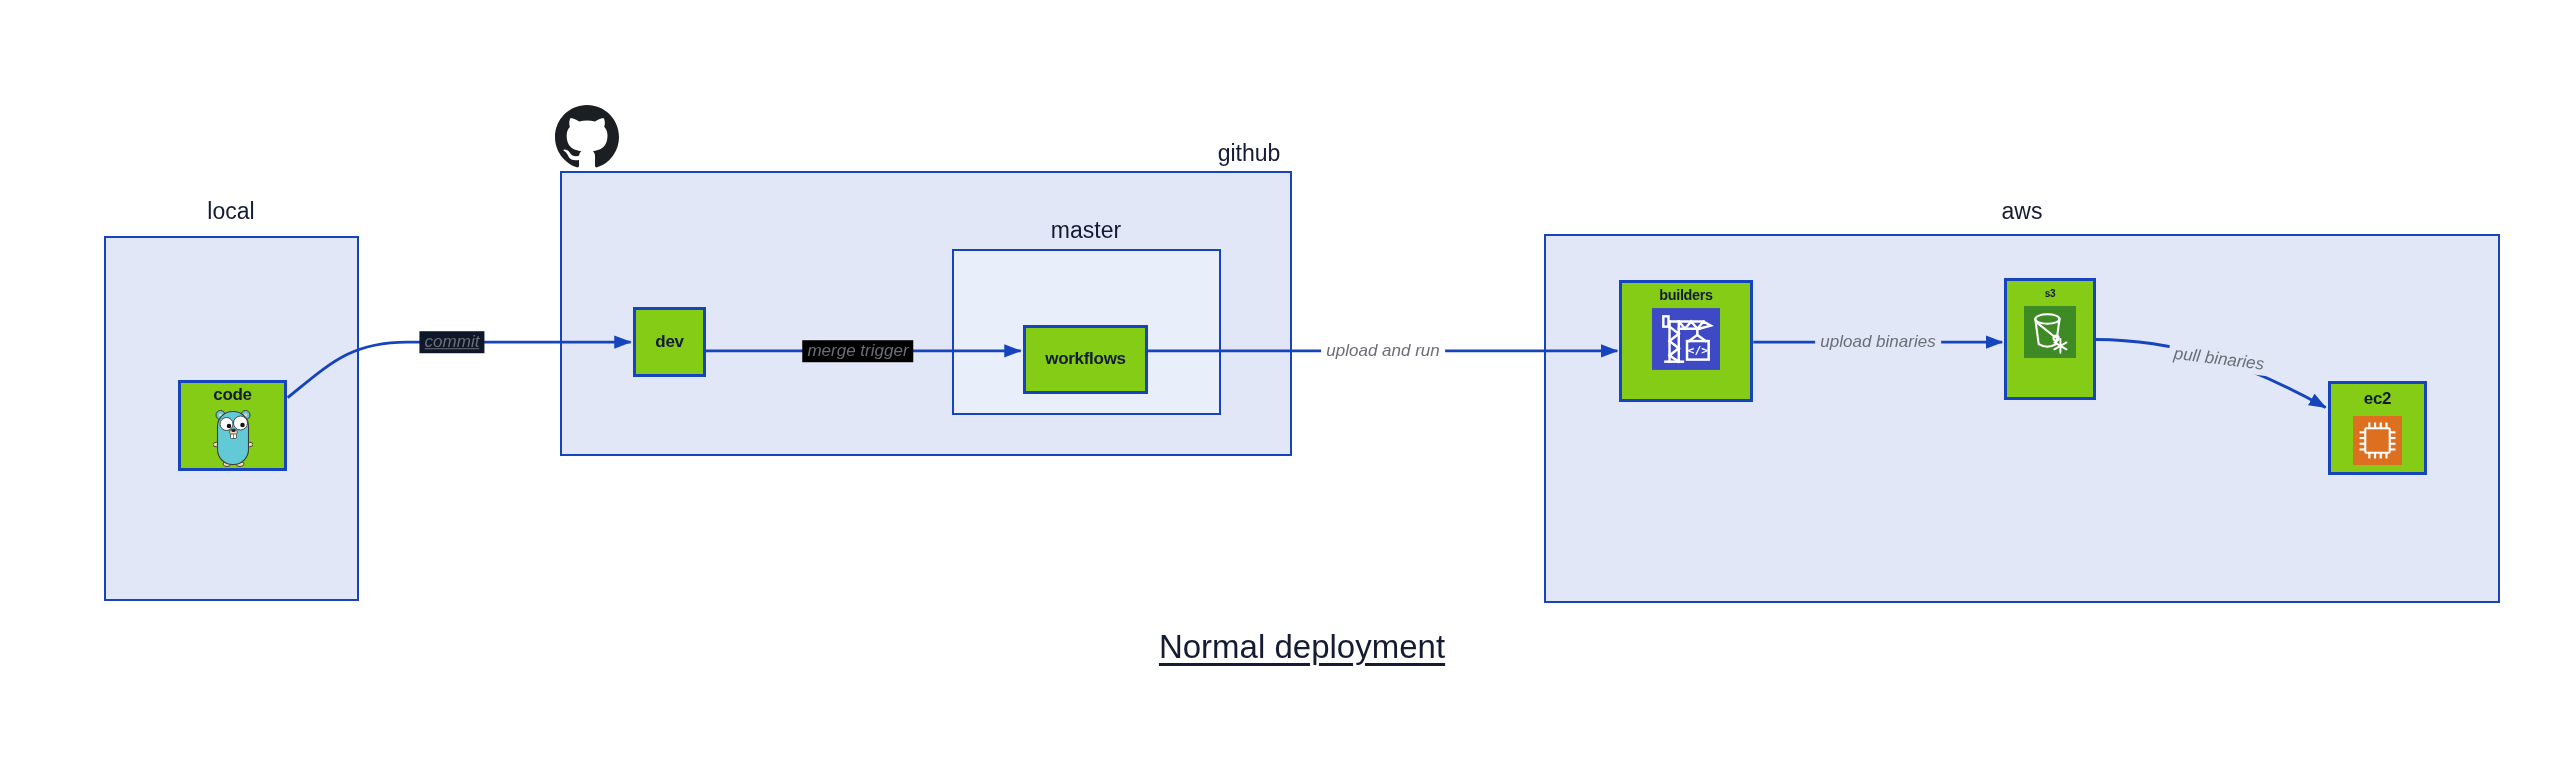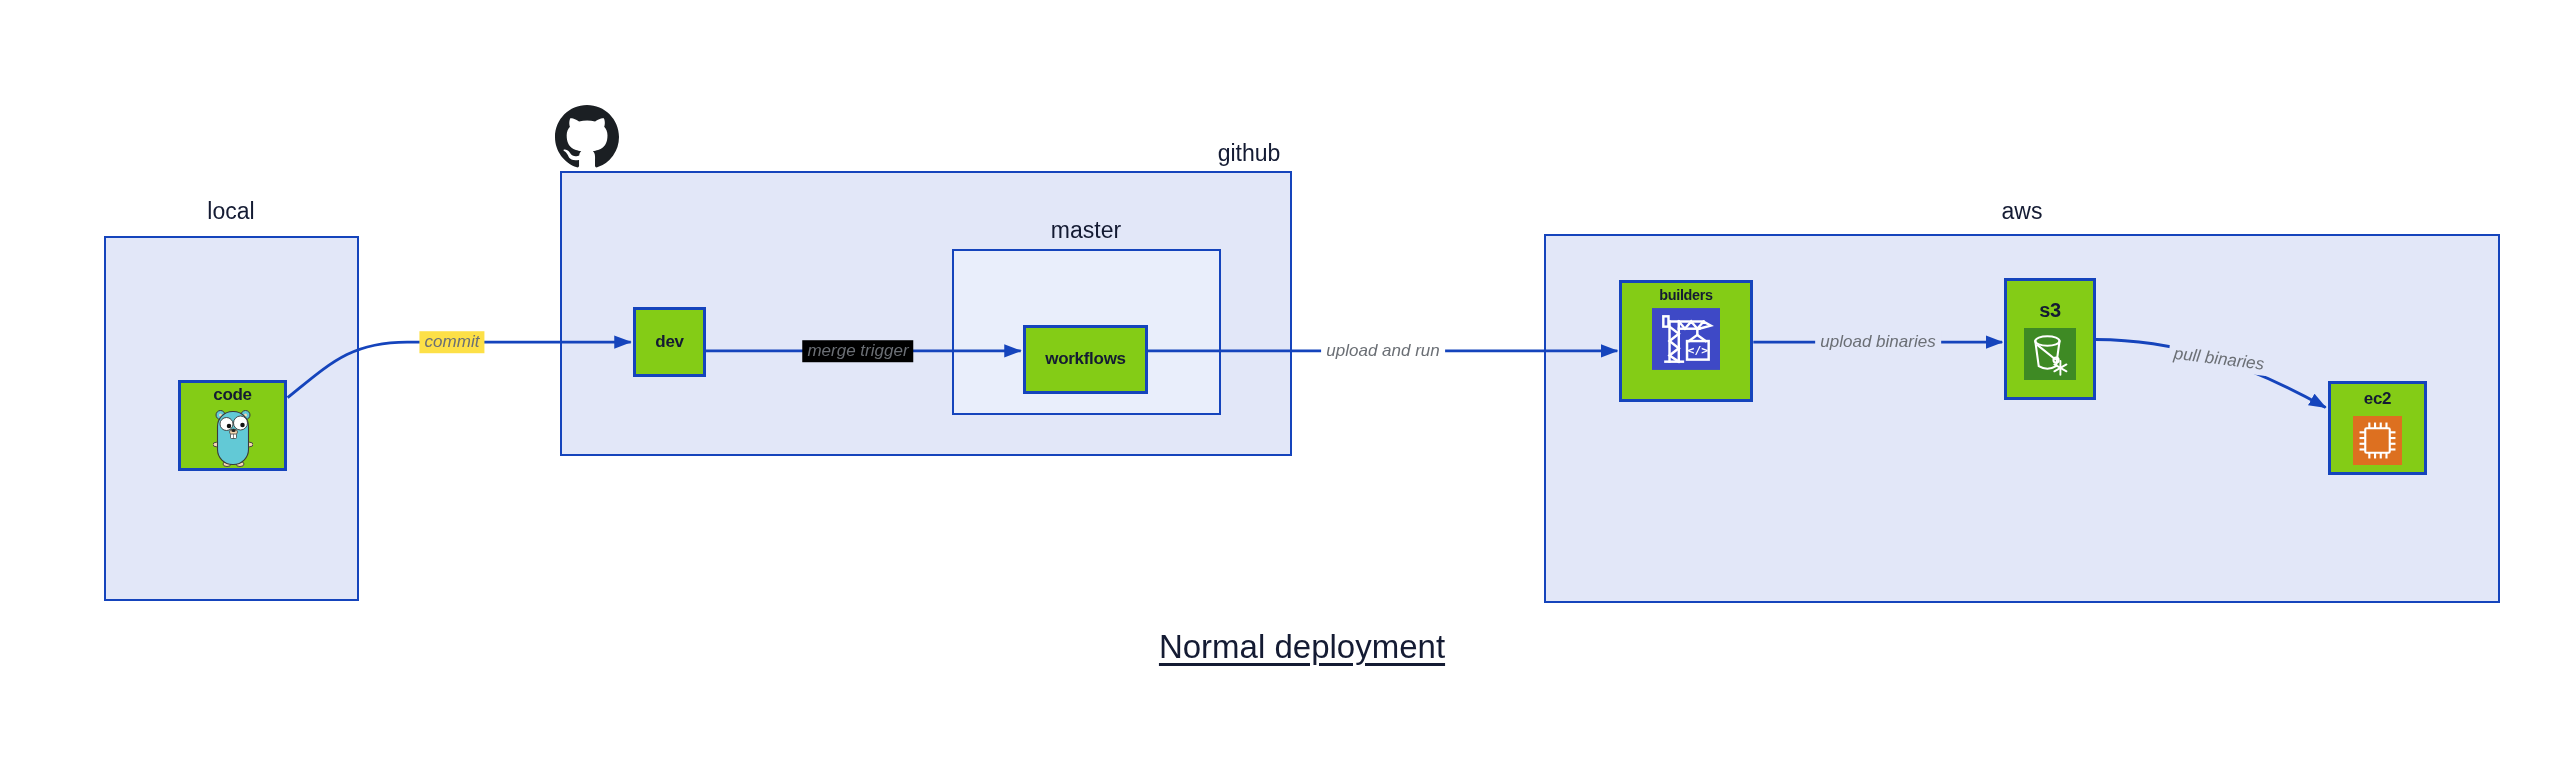--- a/index.html
+++ b/index.html
@@ -45,31 +45,31 @@
   #node-workflows{left:1023px; top:325px; width:125px; height:69px; justify-content:center;}
   #node-builders {left:1619px; top:280px; width:134px; height:122px;}
   #node-s3       {left:2004px; top:278px; width:92px; height:122px;}
   #node-ec2      {left:2328px; top:381px; width:99px; height:94px;}
 
   #label-local  {left:231px;  top:199px;}
   #label-github {left:1249px; top:141px;}
   #label-master {left:1086px; top:218px;}
   #label-aws    {left:2022px; top:199px;}
 
-  #elabel-0{left:452px;  top:342px; background:#fde047;}
+  #elabel-0{left:452px;  top:342px; background:#0f172a;text-decoration:underline;}
   #elabel-1{left:858px; top:351px; background:#000000;}
   #elabel-2{left:1383px; top:351px; background:#ffffff;}
   #elabel-3{left:1878px; top:342px; background:#e2e7f8;}
   #elabel-4{left:2219px; top:359px; background:#e2e7f8;}
 
   #node-code .node-label{margin-top:3.1px;}
   #icon-gopher{margin-top:2.1px;}
   #node-builders .node-label{margin-top:5.2px;font-size:14.4px;}
   #icon-builders{margin-top:4.1px;}
-  #node-s3 .node-label{margin-top:18px;font-size:20px;}
+  #node-s3 .node-label{margin-top:7px;font-size:10px;}
   #icon-s3{margin-top:7.2px;}
   #node-ec2 .node-label{margin-top:6.2px;}
   #icon-ec2{margin-top:7.2px;}
 
   #octocat{position:absolute;left:555px;top:105px;width:64px;height:64px;z-index:5;}
 
   #edges{position:absolute;left:0;top:0;z-index:5;}
 
   #diagram-title{
     position:absolute;left:1302px;top:630px;transform:translateX(-50%);

